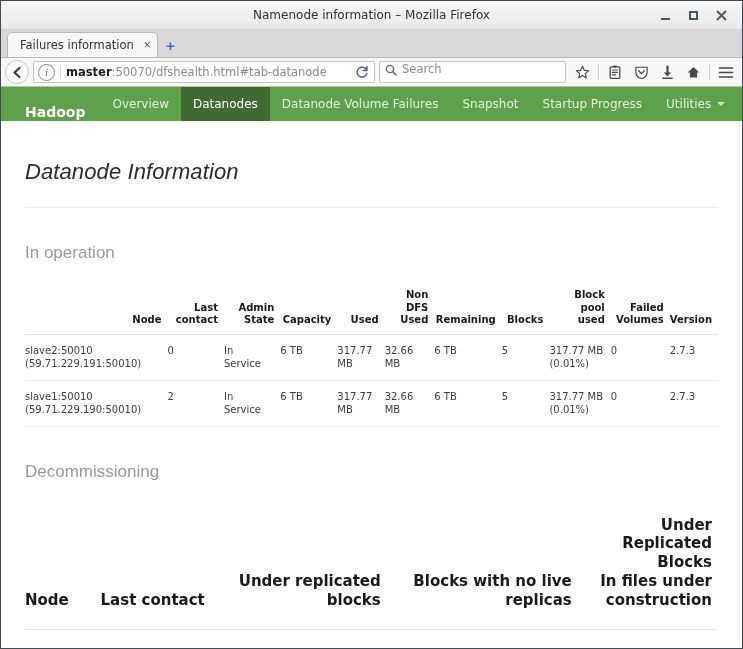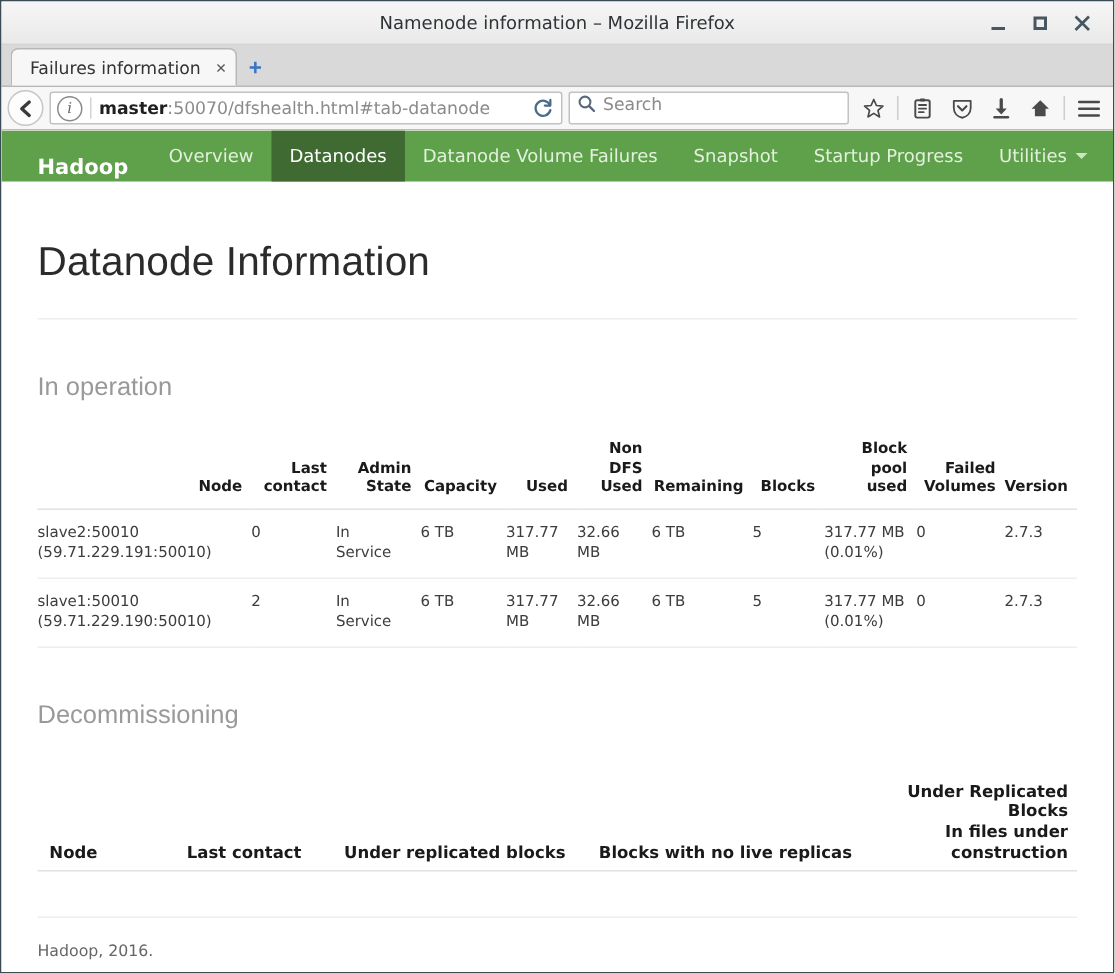--- a/index.html
+++ b/index.html
@@ -286,26 +286,27 @@
     border-top: 4px solid #cfe3c7;
     margin-left: 6px;
   }
 
   .content {
     padding: 0 24px;
     flex: 1 1 auto;
     overflow: hidden;
   }
   .page-title {
-    font-size: 27px;
+    font-size: 22px;
     color: #2b2b2b;
     font-weight: normal;
     font-family: "Liberation Sans", sans-serif;
     margin: 38px 0 0 0;
     letter-spacing: 0.1px;
+    font-style: italic;
   }
   .rule {
     height: 1px;
     background: #eeeeee;
     margin: 22px 0 0 0;
   }
   .section-title {
     font-size: 17px;
     color: #999999;
     font-weight: normal;
@@ -335,22 +336,22 @@
     text-align: left;
     vertical-align: top;
     padding: 9px 6px 9px 0;
     border-bottom: 1px solid #eeeeee;
     line-height: 1.35;
   }
   table.dn.decom {
     margin-top: 30px;
   }
   table.dn.decom th {
-    font-size: 11px;
-    padding-bottom: 4px;
+    font-size: 15px;
+    padding-bottom: 20px;
   }
   .nowrap-pre { white-space: pre-line; }
 
   .footer-rule {
     height: 1px;
     background: #eeeeee;
     margin: 30px 0 0 0;
   }
   .footer-text {
     font-size: 10.5px;

